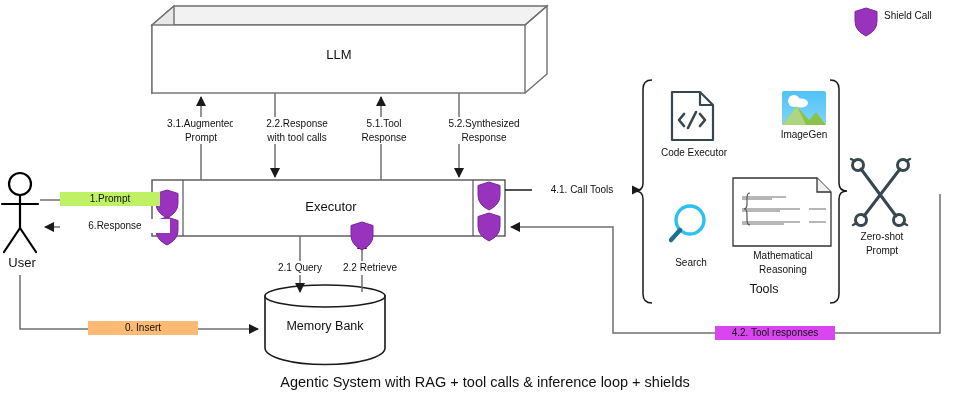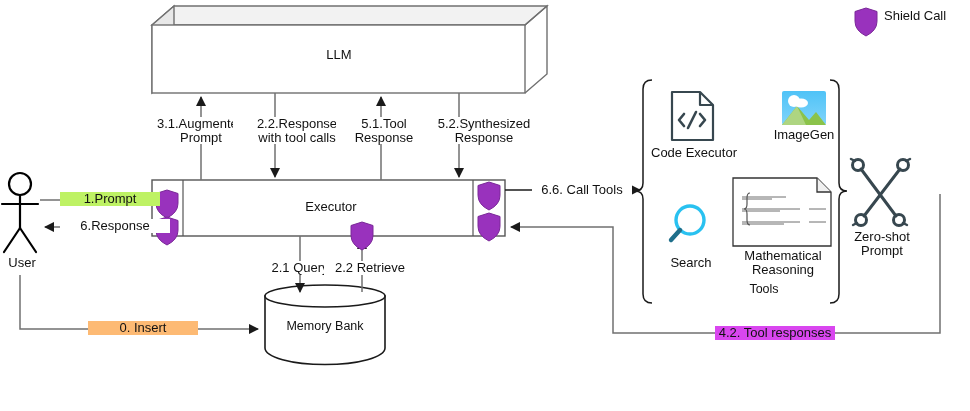--- a/index.html
+++ b/index.html
@@ -1,19 +1,19 @@
 <!DOCTYPE html>
 <html><head>
 <meta charset="utf-8">
 <style>
   html,body{margin:0;padding:0;background:#ffffff;}
   body{width:970px;height:411px;position:relative;overflow:hidden;
        font-family:"Liberation Sans","DejaVu Sans",sans-serif;color:#000;}
   .abs{position:absolute;}
-  .lbl{font-size:13px;line-height:13.5px;color:#111;text-align:center;white-space:pre;}
+  .lbl{font-size:10px;line-height:13.5px;color:#111;text-align:center;white-space:pre;}
   .bold{font-weight:normal;}
   svg{overflow:visible;}
   #stage{position:absolute;left:0;top:0;width:970px;height:411px;}
 </style>
 </head>
 <body>
 
 <div id="stage">
 
   <svg class="abs" style="left:0;top:0" width="970" height="411">
@@ -187,34 +187,35 @@
 
   <div class="abs lbl" style="left:233px;top:117px;width:128px;background:#fff">2.2.Response
 with tool calls</div>
 
   <div class="abs lbl" style="left:336px;top:117px;width:96px;background:#fff">5.1.Tool
 Response</div>
 
   <div class="abs lbl" style="left:420px;top:117px;width:128px;background:#fff">5.2.Synthesized
 Response</div>
 
-  <div class="abs lbl" style="left:532px;top:183px;width:100px;background:#fff">6.6. Call Tools</div>
+  <div class="abs lbl" style="left:532px;top:183px;width:100px;background:#fff">4.1. Call Tools</div>
 
   <div class="abs lbl" style="left:715px;top:326px;width:120px;background:#d946ef">4.2. Tool responses</div>
 
   <div class="abs lbl" style="left:645px;top:146px;width:98px">Code Executor</div>
 
   <div class="abs lbl" style="left:764px;top:128px;width:80px">ImageGen</div>
 
   <div class="abs lbl" style="left:660px;top:256px;width:62px">Search</div>
 
   <div class="abs lbl" style="left:733px;top:249px;width:100px">Mathematical
 Reasoning</div>
 
   <div class="abs lbl" style="left:841px;top:230px;width:82px">Zero-shot
 Prompt</div>
 
   <div class="abs lbl bold" style="left:733px;top:283px;width:62px;font-size:12.5px">Tools</div>
 
   <div class="abs lbl" style="left:884px;top:9px;width:80px;text-align:left">Shield Call</div>
 
+  <div class="abs lbl" style="left:0px;top:376px;width:970px;font-size:14.5px">Agentic System with RAG + tool calls &amp; inference loop + shields</div>
 
 </div>
 
 </body></html>

